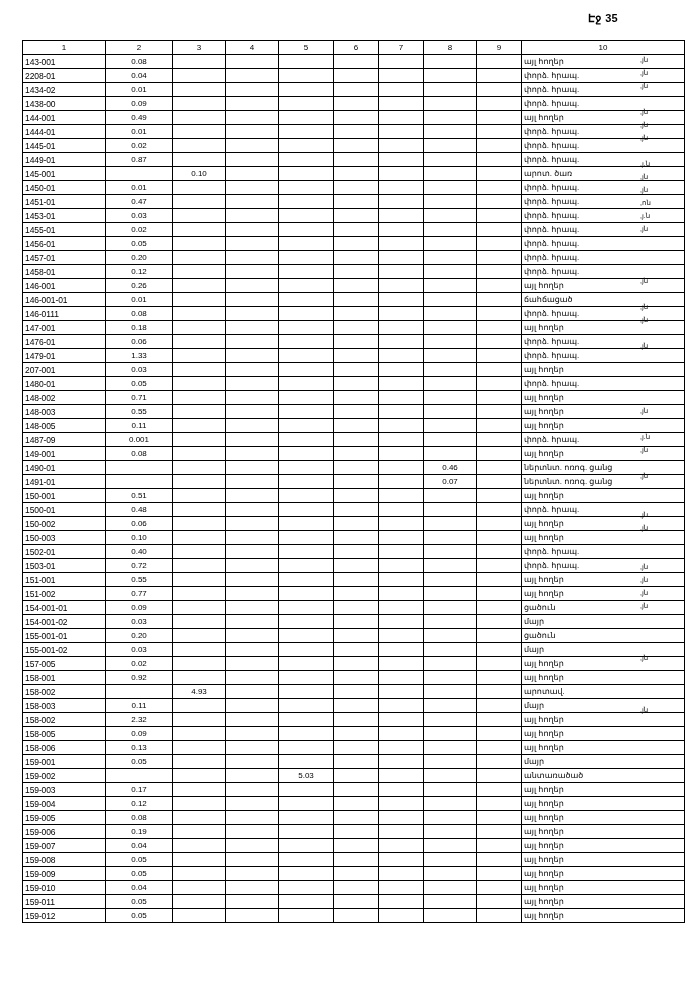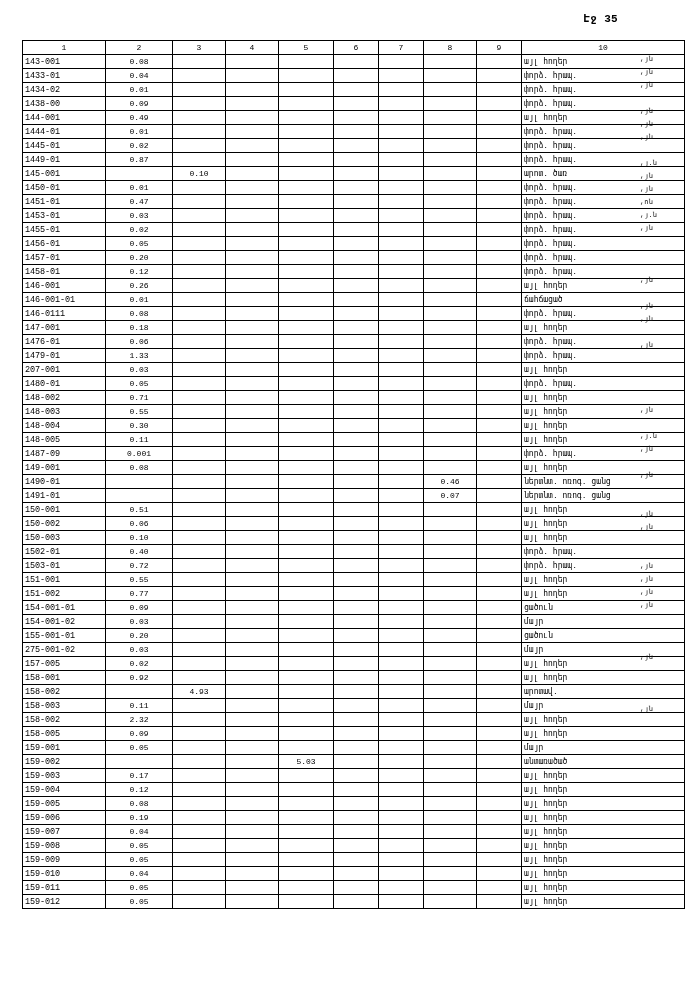--- a/index.html
+++ b/index.html
@@ -14,21 +14,20 @@
     font-family: "Liberation Sans", sans-serif;
     color: #000000;
     overflow: hidden;
   }
   .page {
     position: relative;
     width: 636px;
     height: 988px;
     box-sizing: border-box;
     padding: 12px;
-    font-family: Liberation Mono, monospace;
   }
   .page-header {
     position: absolute;
     top: 12px;
     right: 18px;
     font-size: 11px;
     font-weight: bold;
     letter-spacing: 0.3px;
   }
   .table-wrap {
@@ -114,21 +113,21 @@
             <td class="c3"></td>
             <td class="c4"></td>
             <td class="c5"></td>
             <td class="c6"></td>
             <td class="c7"></td>
             <td class="c8"></td>
             <td class="c9"></td>
             <td class="c10">այլ հողեր</td>
           </tr>
           <tr>
-            <td class="c1 code-cell">1433-01</td>
+            <td class="c1 code-cell">2208-01</td>
             <td class="c2">0.04</td>
             <td class="c3"></td>
             <td class="c4"></td>
             <td class="c5"></td>
             <td class="c6"></td>
             <td class="c7"></td>
             <td class="c8"></td>
             <td class="c9"></td>
             <td class="c10">փորձ. հրապ.</td>
           </tr>
@@ -414,32 +413,20 @@
             <td class="c3"></td>
             <td class="c4"></td>
             <td class="c5"></td>
             <td class="c6"></td>
             <td class="c7"></td>
             <td class="c8"></td>
             <td class="c9"></td>
             <td class="c10">այլ հողեր</td>
           </tr>
           <tr>
-            <td class="c1 code-cell">148-004</td>
-            <td class="c2">0.30</td>
-            <td class="c3"></td>
-            <td class="c4"></td>
-            <td class="c5"></td>
-            <td class="c6"></td>
-            <td class="c7"></td>
-            <td class="c8"></td>
-            <td class="c9"></td>
-            <td class="c10">այլ հողեր</td>
-          </tr>
-          <tr>
             <td class="c1 code-cell">148-005</td>
             <td class="c2">0.11</td>
             <td class="c3"></td>
             <td class="c4"></td>
             <td class="c5"></td>
             <td class="c6"></td>
             <td class="c7"></td>
             <td class="c8"></td>
             <td class="c9"></td>
             <td class="c10">այլ հողեր</td>
@@ -498,20 +485,32 @@
             <td class="c3"></td>
             <td class="c4"></td>
             <td class="c5"></td>
             <td class="c6"></td>
             <td class="c7"></td>
             <td class="c8"></td>
             <td class="c9"></td>
             <td class="c10">այլ հողեր</td>
           </tr>
           <tr>
+            <td class="c1 code-cell">1500-01</td>
+            <td class="c2">0.48</td>
+            <td class="c3"></td>
+            <td class="c4"></td>
+            <td class="c5"></td>
+            <td class="c6"></td>
+            <td class="c7"></td>
+            <td class="c8"></td>
+            <td class="c9"></td>
+            <td class="c10">փորձ. հրապ.</td>
+          </tr>
+          <tr>
             <td class="c1 code-cell">150-002</td>
             <td class="c2">0.06</td>
             <td class="c3"></td>
             <td class="c4"></td>
             <td class="c5"></td>
             <td class="c6"></td>
             <td class="c7"></td>
             <td class="c8"></td>
             <td class="c9"></td>
             <td class="c10">այլ հողեր</td>
@@ -606,21 +605,21 @@
             <td class="c3"></td>
             <td class="c4"></td>
             <td class="c5"></td>
             <td class="c6"></td>
             <td class="c7"></td>
             <td class="c8"></td>
             <td class="c9"></td>
             <td class="c10">ցածուն</td>
           </tr>
           <tr>
-            <td class="c1 code-cell">275-001-02</td>
+            <td class="c1 code-cell">155-001-02</td>
             <td class="c2">0.03</td>
             <td class="c3"></td>
             <td class="c4"></td>
             <td class="c5"></td>
             <td class="c6"></td>
             <td class="c7"></td>
             <td class="c8"></td>
             <td class="c9"></td>
             <td class="c10">մայր</td>
           </tr>
@@ -680,20 +679,32 @@
             <td class="c5"></td>
             <td class="c6"></td>
             <td class="c7"></td>
             <td class="c8"></td>
             <td class="c9"></td>
             <td class="c10">այլ հողեր</td>
           </tr>
           <tr>
             <td class="c1 code-cell">158-005</td>
             <td class="c2">0.09</td>
+            <td class="c3"></td>
+            <td class="c4"></td>
+            <td class="c5"></td>
+            <td class="c6"></td>
+            <td class="c7"></td>
+            <td class="c8"></td>
+            <td class="c9"></td>
+            <td class="c10">այլ հողեր</td>
+          </tr>
+          <tr>
+            <td class="c1 code-cell">158-006</td>
+            <td class="c2">0.13</td>
             <td class="c3"></td>
             <td class="c4"></td>
             <td class="c5"></td>
             <td class="c6"></td>
             <td class="c7"></td>
             <td class="c8"></td>
             <td class="c9"></td>
             <td class="c10">այլ հողեր</td>
           </tr>
           <tr>

